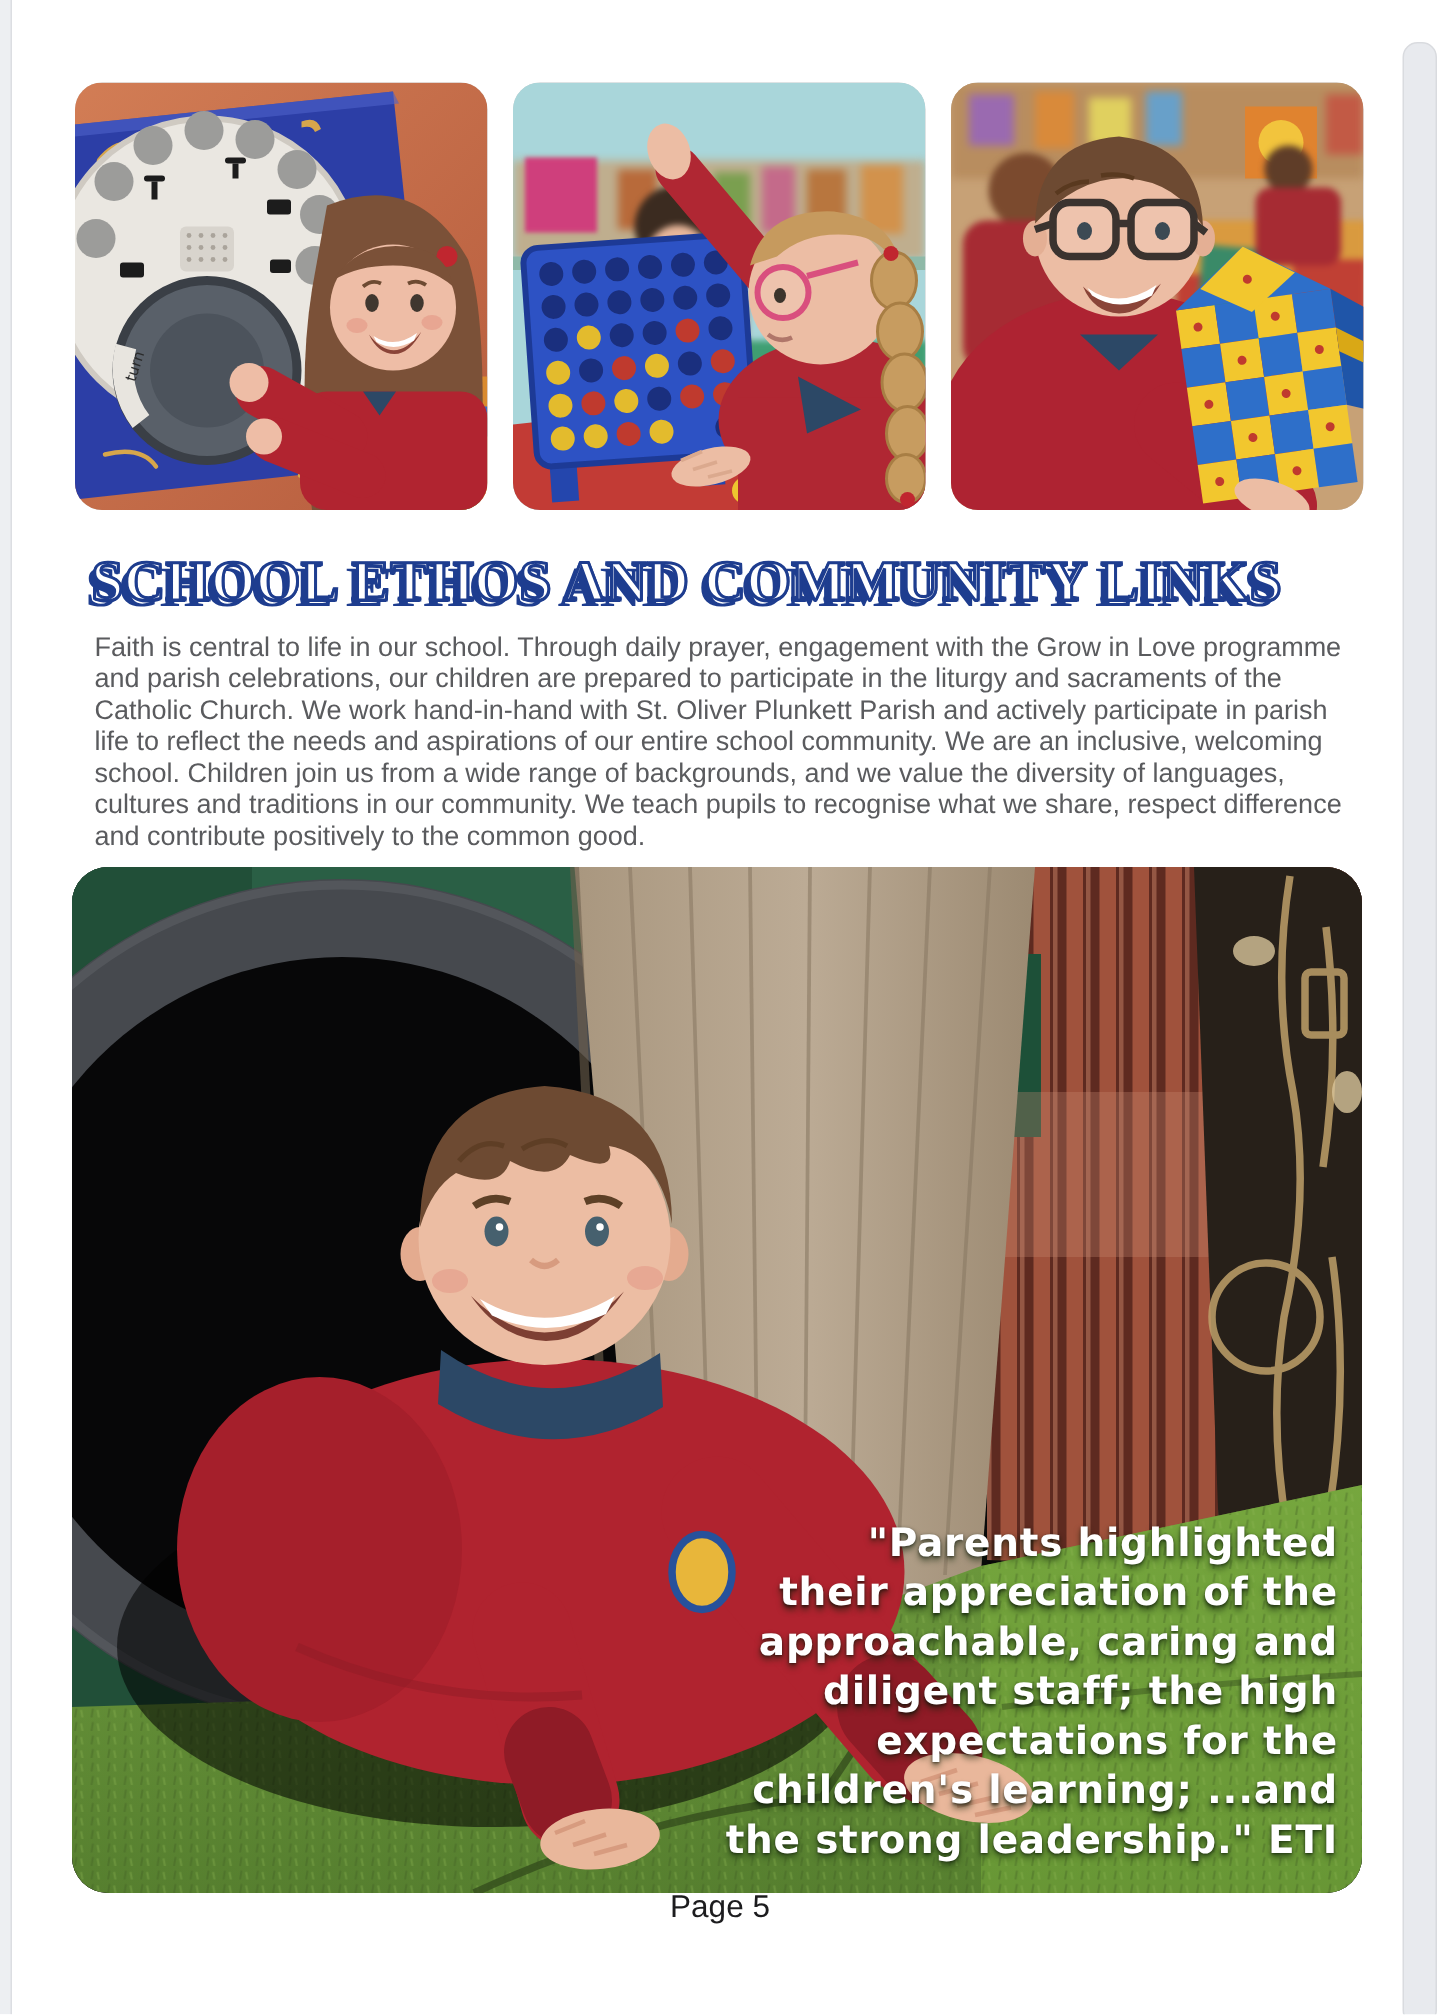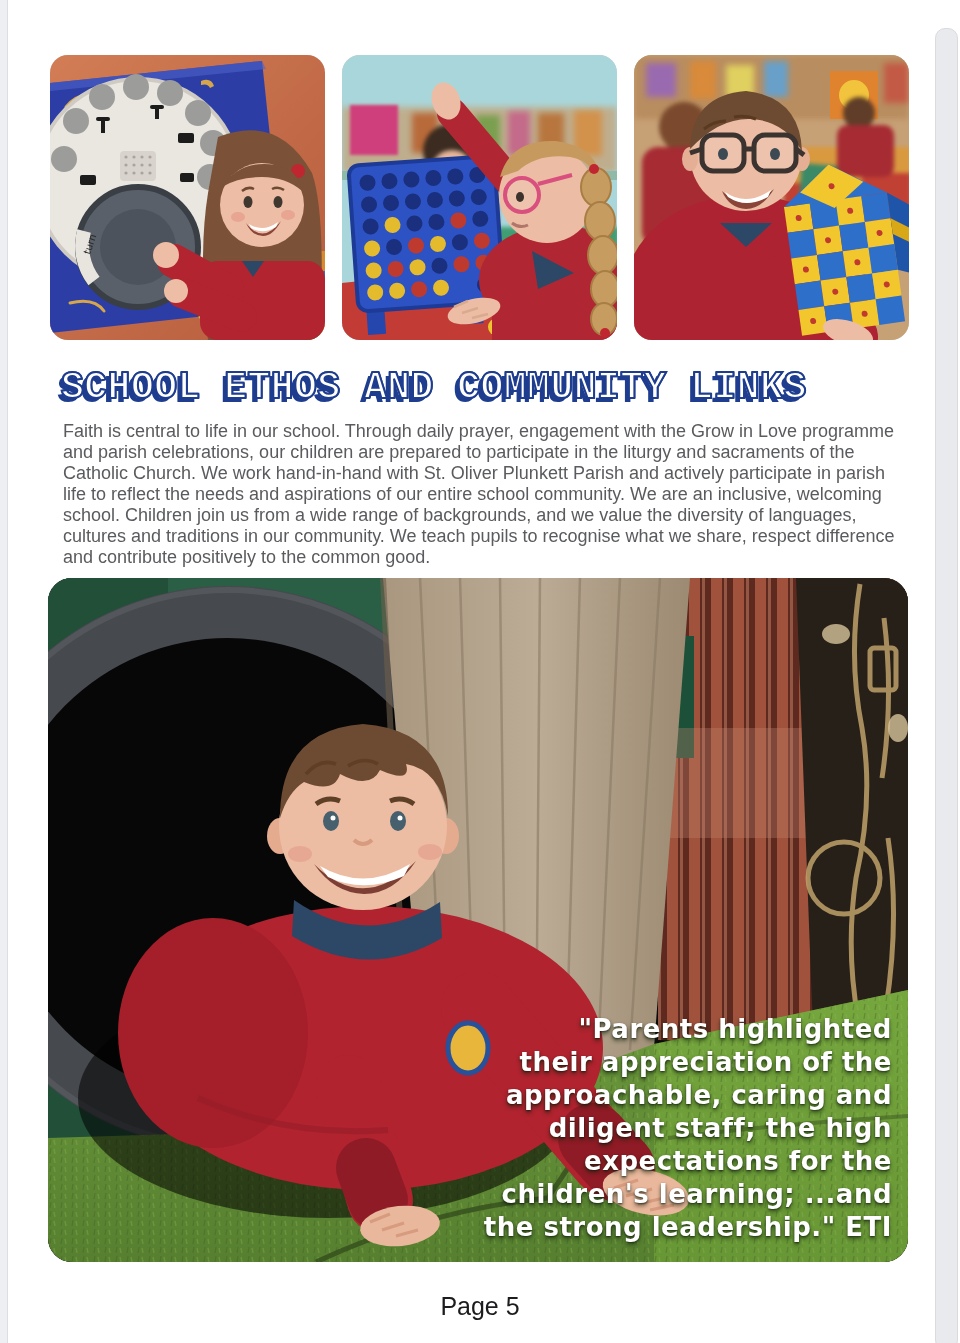--- a/index.html
+++ b/index.html
@@ -16,21 +16,21 @@
     background:#e8eaee; border:1px solid #d9dbdf; border-radius:10px;
   }
   .photo-row { position:absolute; left:50px; top:55px; display:flex; gap:17px; }
   .photo {
     width:275px; height:285px; border-radius:18px; overflow:hidden;
     background:#ccc; flex:0 0 auto;
   }
   .photo svg { display:block; width:100%; height:100%; }
   .heading {
     position:absolute; left:61px; top:366px; margin:0;
-    font-family:Liberation Mono, monospace; font-weight:bold;
+    font-family:Liberation Serif, serif; font-weight:bold;
     font-size:38px; letter-spacing:0.5px; color:#ffffff;
     -webkit-text-stroke:2px #1e3d8f;
     text-shadow:-4px 4px 0 #1e3d8f, 1px 0 0 #1e3d8f, -1px 0 0 #1e3d8f,
                 0 1px 0 #1e3d8f, 0 -1px 0 #1e3d8f;
     white-space:nowrap;
   }
   .intro {
     position:absolute; left:63px; top:421px; width:833px; margin:0;
     font-size:18px; line-height:21px; color:#5a5b5e;
   }
@@ -40,22 +40,22 @@
   }
   .main-photo svg { display:block; width:100%; height:100%; }
   .quote {
     position:absolute; right:16px; bottom:18px; margin:0;
     text-align:right; white-space:pre-line;
     font-family:"DejaVu Sans", sans-serif; font-weight:bold;
     font-size:26px; line-height:33px; letter-spacing:0.5px; color:#ffffff;
     text-shadow:0 3px 4px rgba(15,35,10,.6), 0 1px 2px rgba(0,0,0,.55);
   }
   .page-num {
-    position:absolute; left:0; top:1292px; width:960px; margin:0;
-    text-align:center; font-size:25px; color:#1c1c1e;
+    position:absolute; left:0; top:1260px; width:960px; margin:0;
+    text-align:center; font-size:21px; color:#1c1c1e;
   }
 </style>
 </head>
 <body>
 
 <div class="canvas">
 
   <div class="edge-left"></div>
   <div class="scroll-thumb"></div>
 

